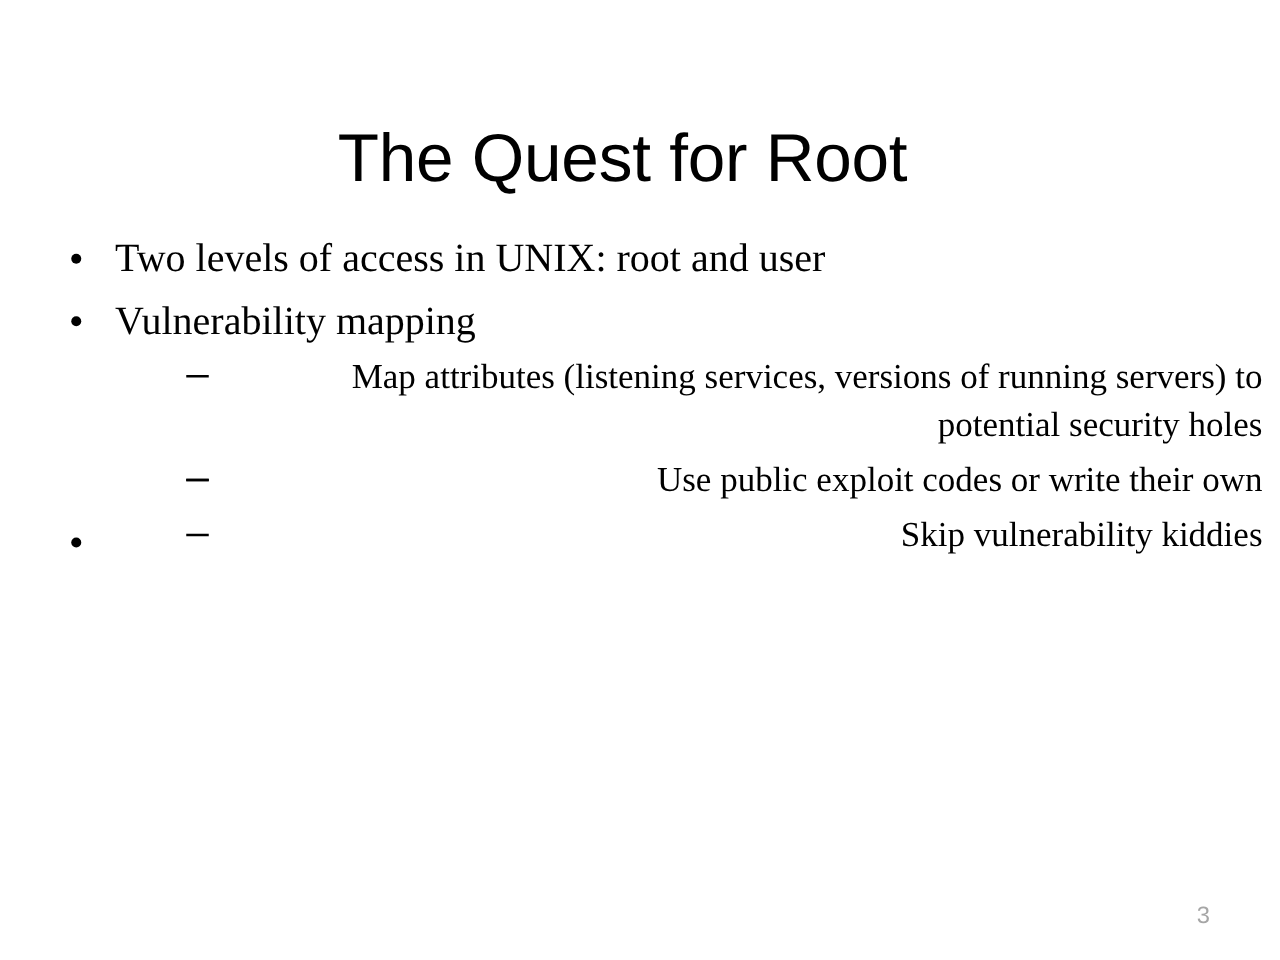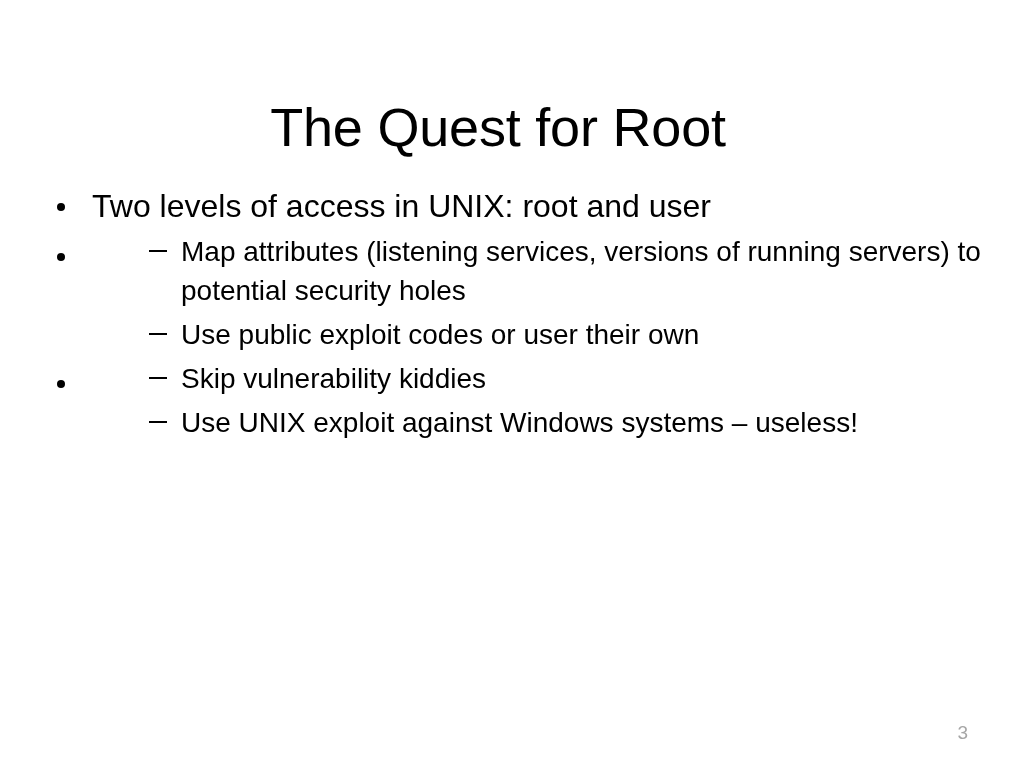--- a/index.html
+++ b/index.html
@@ -46,37 +46,39 @@
     margin: 0;
     padding: 0;
   }
   li.lvl1 {
     position: relative;
     padding-left: 42px;
     font-size: 32px;
     line-height: 48px;
     color: #000000;
     margin: 0 0 2px 0;
+    font-family: Liberation Serif, serif;
   }
   li.lvl1 > .marker-dot {
     position: absolute;
     left: 7px;
     top: 21px;
     width: 8px;
     height: 8px;
     background: #000000;
     border-radius: 50%;
   }
   li.lvl1 > .txt {
     display: block;
   }
   ul.lvl2 {
     list-style: none;
     margin: 2px 0 4px 0;
     padding: 0;
+    text-align: right;
   }
   li.lvl2 {
     position: relative;
     padding-left: 89px;
     font-size: 28px;
     line-height: 39px;
     color: #000000;
     margin: 0 0 5px 0;
   }
   li.lvl2 > .marker-dash {
@@ -114,45 +116,42 @@
   <div class="body-block">
     <ul class="lvl1">
 
       <li class="lvl1">
         <span class="marker-dot"></span>
         <span class="txt">Two levels of access in UNIX: root and user</span>
       </li>
 
       <li class="lvl1">
         <span class="marker-dot"></span>
+        <span class="txt">Vulnerability mapping</span>
         <ul class="lvl2">
           <li class="lvl2">
             <span class="marker-dash"></span>
             <span class="txt">Map attributes (listening services, versions of running servers) to potential security holes</span>
           </li>
           <li class="lvl2 narrow">
             <span class="marker-dash"></span>
           </li>
           <li class="lvl2">
             <span class="marker-dash"></span>
-            <span class="txt">Use public exploit codes or user their own</span>
+            <span class="txt">Use public exploit codes or write their own</span>
           </li>
         </ul>
       </li>
 
       <li class="lvl1">
         <span class="marker-dot"></span>
         <ul class="lvl2">
           <li class="lvl2">
             <span class="marker-dash"></span>
             <span class="txt">Skip vulnerability kiddies</span>
-          </li>
-          <li class="lvl2">
-            <span class="marker-dash"></span>
-            <span class="txt">Use UNIX exploit against Windows systems – useless!</span>
           </li>
         </ul>
       </li>
 
     </ul>
   </div>
 
   <div class="page-number">3</div>
 
 </div>

